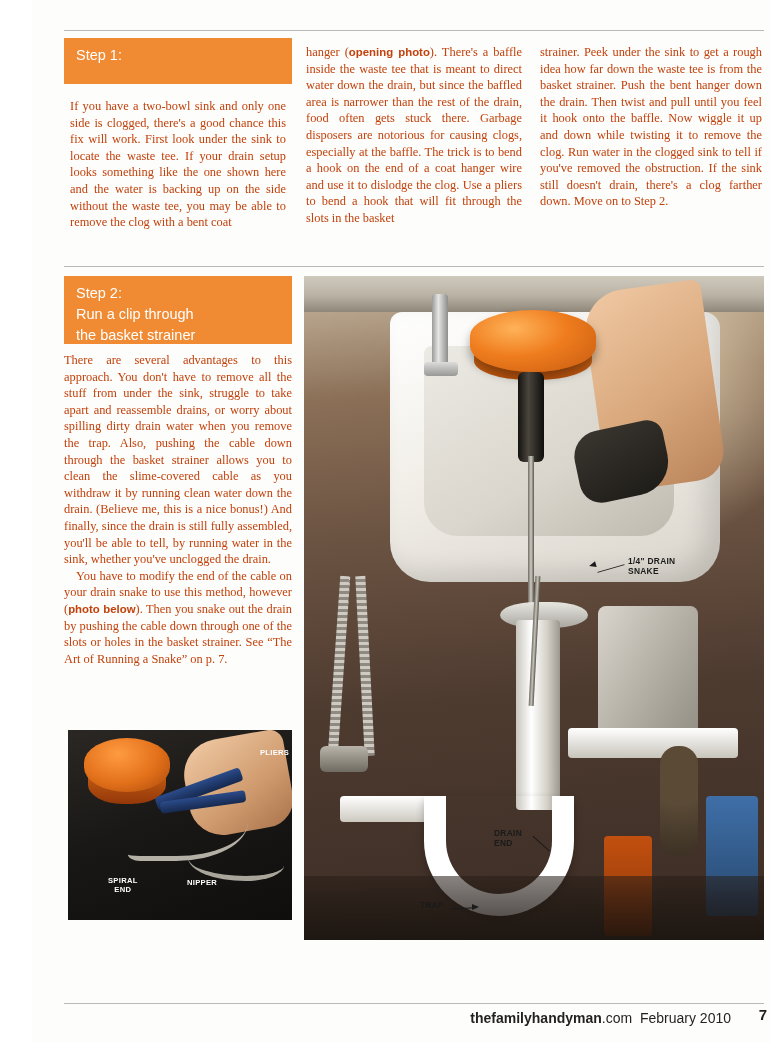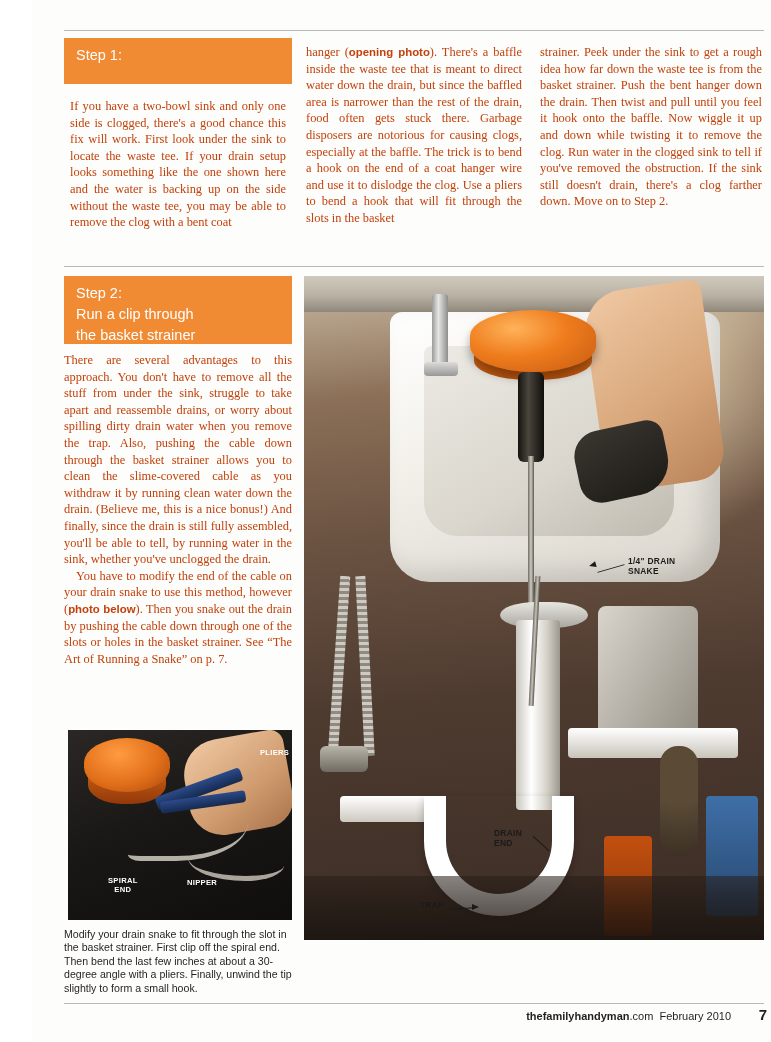--- a/index.html
+++ b/index.html
@@ -326,21 +326,21 @@
     line-height: 13.4px;
     color: #231f20;
   }
   #cap-left  { left: 32px;  top: 928px; width: 232px; }
   #cap-main  { left: 272px; top: 948px; width: 460px; }
 
   
   #footer-brand {
     position: absolute; right: 72px; top: 1010px;
     font-family: "Liberation Sans", sans-serif;
-    font-size: 11px; font-weight: bold; color: #231f20; padding-left: 24px;
+    font-size: 14px; font-weight: bold; color: #231f20; padding-left: 24px;
   }
   #footer-brand .light { font-weight: normal; }
   #footer-page {
     position: absolute; right: 36px; top: 1006px;
     font-family: "Liberation Sans", sans-serif;
     font-size: 15px; font-weight: bold; color: #231f20;
   }
 </style>
 </head>
 <body>
@@ -428,18 +428,17 @@
     <div class="pliers"></div>
     <div class="pliers2"></div>
     <div class="cable-in"></div>
     <div class="cable-in2"></div>
   </div>
   <div class="inlabel" id="il-pliers">PLIERS</div>
   <div class="inlabel" id="il-spiral">SPIRAL
 END</div>
   <div class="inlabel" id="il-nipper">NIPPER</div>
 
-  <div class="caption" id="cap-left">Modify your drain snake to fit through the slot in the basket strainer. First clip off the spiral end. Then bend the last few inches at about a 30-degree angle with a pliers. Finally, unwind the tip slightly to form a small hook.</div>
 
   <div id="footer-brand"><span>thefamilyhandyman</span><span class="light">.com</span>&nbsp;&nbsp;<span class="light">February 2010</span></div>
   <div id="footer-page">7</div>
 
 </div>
 
 </body></html>

